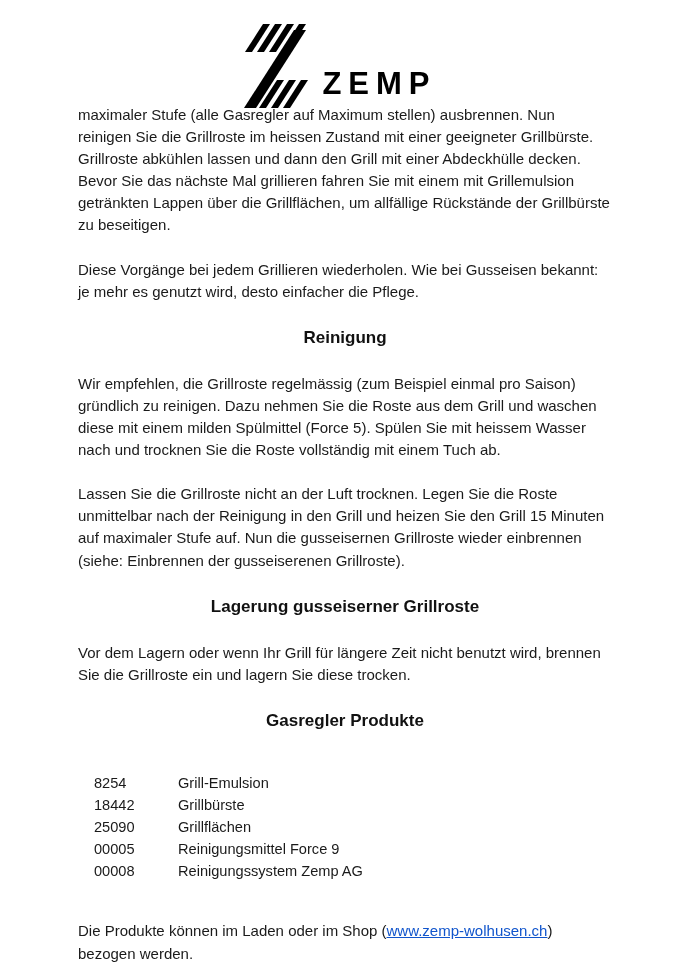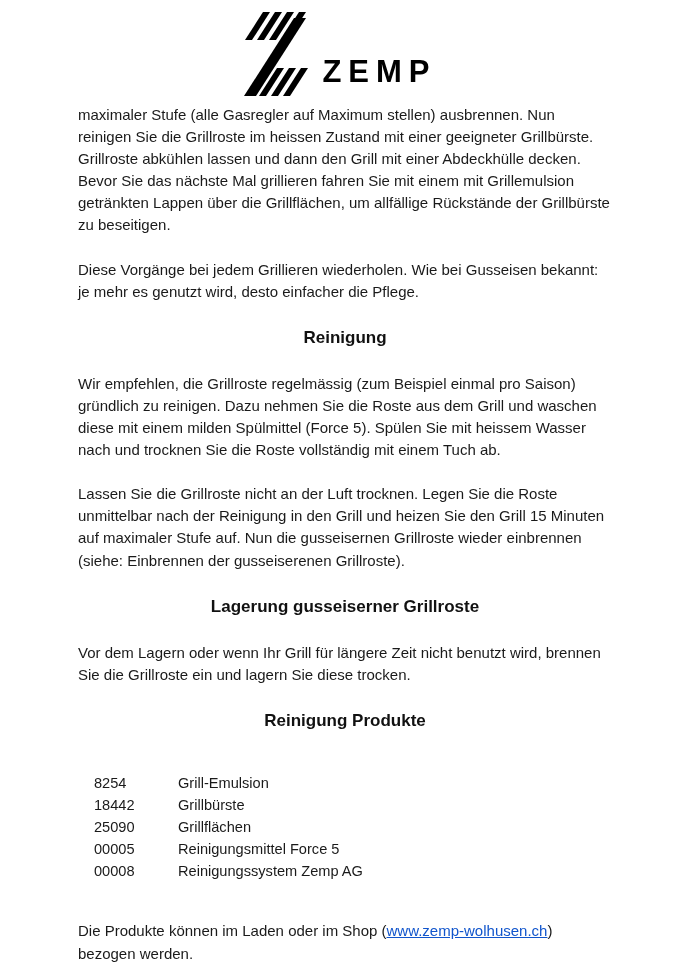--- a/index.html
+++ b/index.html
@@ -19,21 +19,21 @@
   .page {
     position: relative;
     width: 681px;
     height: 962px;
     box-sizing: border-box;
   }
 
   
   .logo-block {
     width: 100%;
-    padding-top: 9px;
+    padding-top: 21px;
     display: flex;
     justify-content: center;
     align-items: flex-end;
   }
   .logo-inner {
     display: flex;
     align-items: flex-end;
     gap: 14px;
   }
   .logo-mark {
@@ -154,41 +154,41 @@
     <div class="gap-head-before"></div>
 
     <h2 class="heading">Lagerung gusseiserner Grillroste</h2>
 
     <div class="gap-head-after"></div>
 
     <p class="para">Vor dem Lagern oder wenn Ihr Grill für längere Zeit nicht benutzt wird, brennen Sie die Grillroste ein und lagern Sie diese trocken.</p>
 
     <div class="gap-head-before"></div>
 
-    <h2 class="heading">Reinigung Produkte</h2>
+    <h2 class="heading">Gasregler Produkte</h2>
 
     <div class="gap-head-after"></div>
 
     <table class="product-list">
       <tbody>
         <tr>
           <td class="code">8254</td>
           <td class="name">Grill-Emulsion</td>
         </tr>
         <tr>
           <td class="code">18442</td>
           <td class="name">Grillbürste</td>
         </tr>
         <tr>
           <td class="code">25090</td>
           <td class="name">Grillflächen</td>
         </tr>
         <tr>
           <td class="code">00005</td>
-          <td class="name">Reinigungsmittel Force 5</td>
+          <td class="name">Reinigungsmittel Force 9</td>
         </tr>
         <tr>
           <td class="code">00008</td>
           <td class="name">Reinigungssystem Zemp AG</td>
         </tr>
       </tbody>
     </table>
 
     <div class="gap-para"></div>
 

